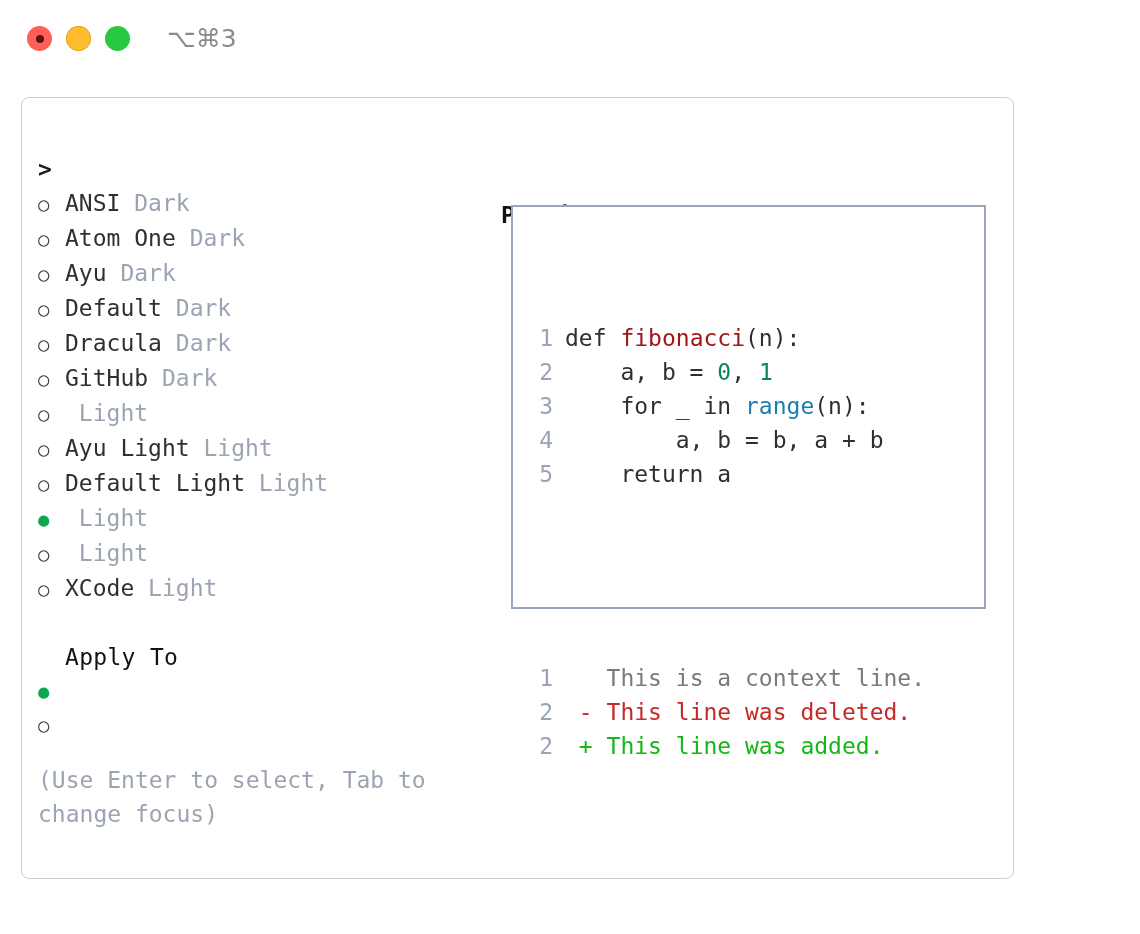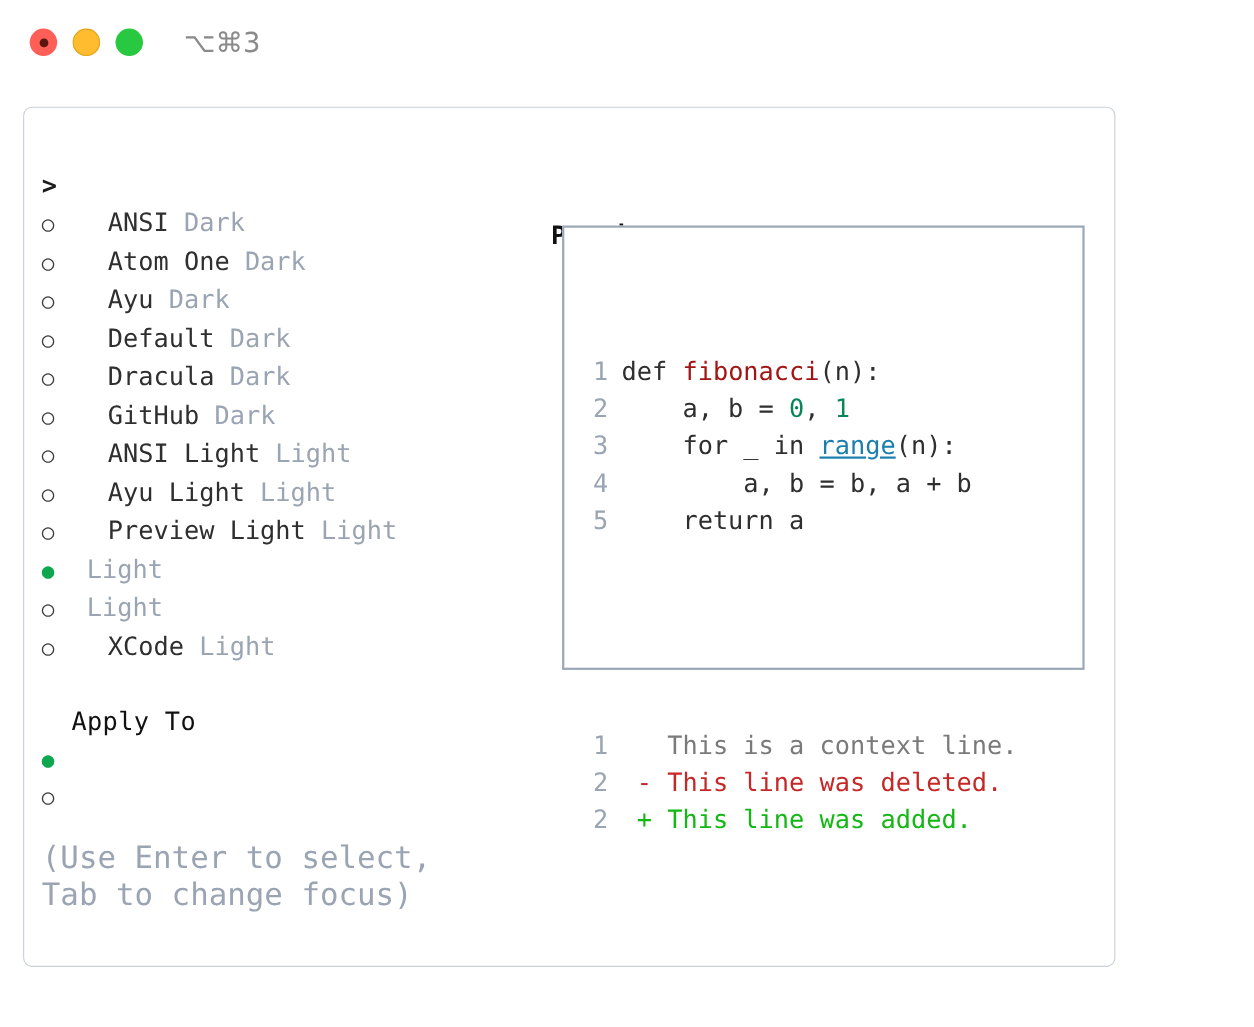--- a/index.html
+++ b/index.html
@@ -109,34 +109,34 @@
   .marker-bullet-filled {
     color: #0da750;
     font-size: 19px;
   }
   .header-row .marker { font-weight: bold; }
   .header-label {
     font-weight: bold;
     color: #111111;
     letter-spacing: 0.3px;
   }
-  .item-label   { color: #2f2f2f; margin-left: 33px; }
+  .item-label   { color: #2f2f2f; }
   .item-label.selected { color: #0da750; }
   .item-suffix  { color: #9aa4b2; }
 
   .section-header {
     margin-top: 34px;
     color: #1b1b1b;
   }
   .hint {
     position: absolute;
     left: 16px;
     top: 665px;
     width: 410px;
-    font-size: 28px;
+    font-size: 23px;
     line-height: 34px;
     color: #9aa4b2;
   }
 
   
   .right-col {
     position: absolute;
     left: 479px;
     top: 54px;
     margin-top: 48px;
@@ -170,21 +170,21 @@
   .ln {
     display: inline-block;
     width: 22px;
     text-align: right;
     color: #9aa4b2;
     margin-right: 12px;
   }
   .tok-plain  { color: #2f2f2f; }
   .tok-func   { color: #a31515; }
   .tok-num    { color: #098658; }
-  .tok-call   { color: #1a7fad; text-decoration: underline; }
+  .tok-call   { color: #1a7fad; }
   .blank-line { display: block; height: 34px; }
   .diff-ctx   { color: #7a7a7a; }
   .diff-del   { color: #c62828; }
   .diff-add   { color: #14b814; }
 </style>
 </head>
 <body>
 
 <div class="window">
 
@@ -205,23 +205,23 @@
         <span class="marker">&gt;</span>
       </div>
 
       <div id="theme-list">
           <div class="row"><span class="marker marker-bullet-empty">○</span><span class="item-label">ANSI</span><span class="item-suffix"> Dark</span></div>
           <div class="row"><span class="marker marker-bullet-empty">○</span><span class="item-label">Atom One</span><span class="item-suffix"> Dark</span></div>
           <div class="row"><span class="marker marker-bullet-empty">○</span><span class="item-label">Ayu</span><span class="item-suffix"> Dark</span></div>
           <div class="row"><span class="marker marker-bullet-empty">○</span><span class="item-label">Default</span><span class="item-suffix"> Dark</span></div>
           <div class="row"><span class="marker marker-bullet-empty">○</span><span class="item-label">Dracula</span><span class="item-suffix"> Dark</span></div>
           <div class="row"><span class="marker marker-bullet-empty">○</span><span class="item-label">GitHub</span><span class="item-suffix"> Dark</span></div>
-          <div class="row"><span class="marker marker-bullet-empty">○</span><span class="item-label">ANSI Light</span><span class="item-suffix"> Light</span></div>
+          <div class="row"><span class="marker marker-bullet-empty">○</span><span class="item-suffix"> Light</span></div>
           <div class="row"><span class="marker marker-bullet-empty">○</span><span class="item-label">Ayu Light</span><span class="item-suffix"> Light</span></div>
-          <div class="row"><span class="marker marker-bullet-empty">○</span><span class="item-label">Preview Light</span><span class="item-suffix"> Light</span></div>
+          <div class="row"><span class="marker marker-bullet-empty">○</span><span class="item-label">Default Light</span><span class="item-suffix"> Light</span></div>
           <div class="row"><span class="marker marker-bullet-filled">●</span><span class="item-suffix"> Light</span></div>
           <div class="row"><span class="marker marker-bullet-empty">○</span><span class="item-suffix"> Light</span></div>
           <div class="row"><span class="marker marker-bullet-empty">○</span><span class="item-label">XCode</span><span class="item-suffix"> Light</span></div>
         </div>
 
       <div class="row section-header">
         <span class="marker"></span>
         <span class="header-label" style="font-weight:normal">Apply To</span>
       </div>
 

